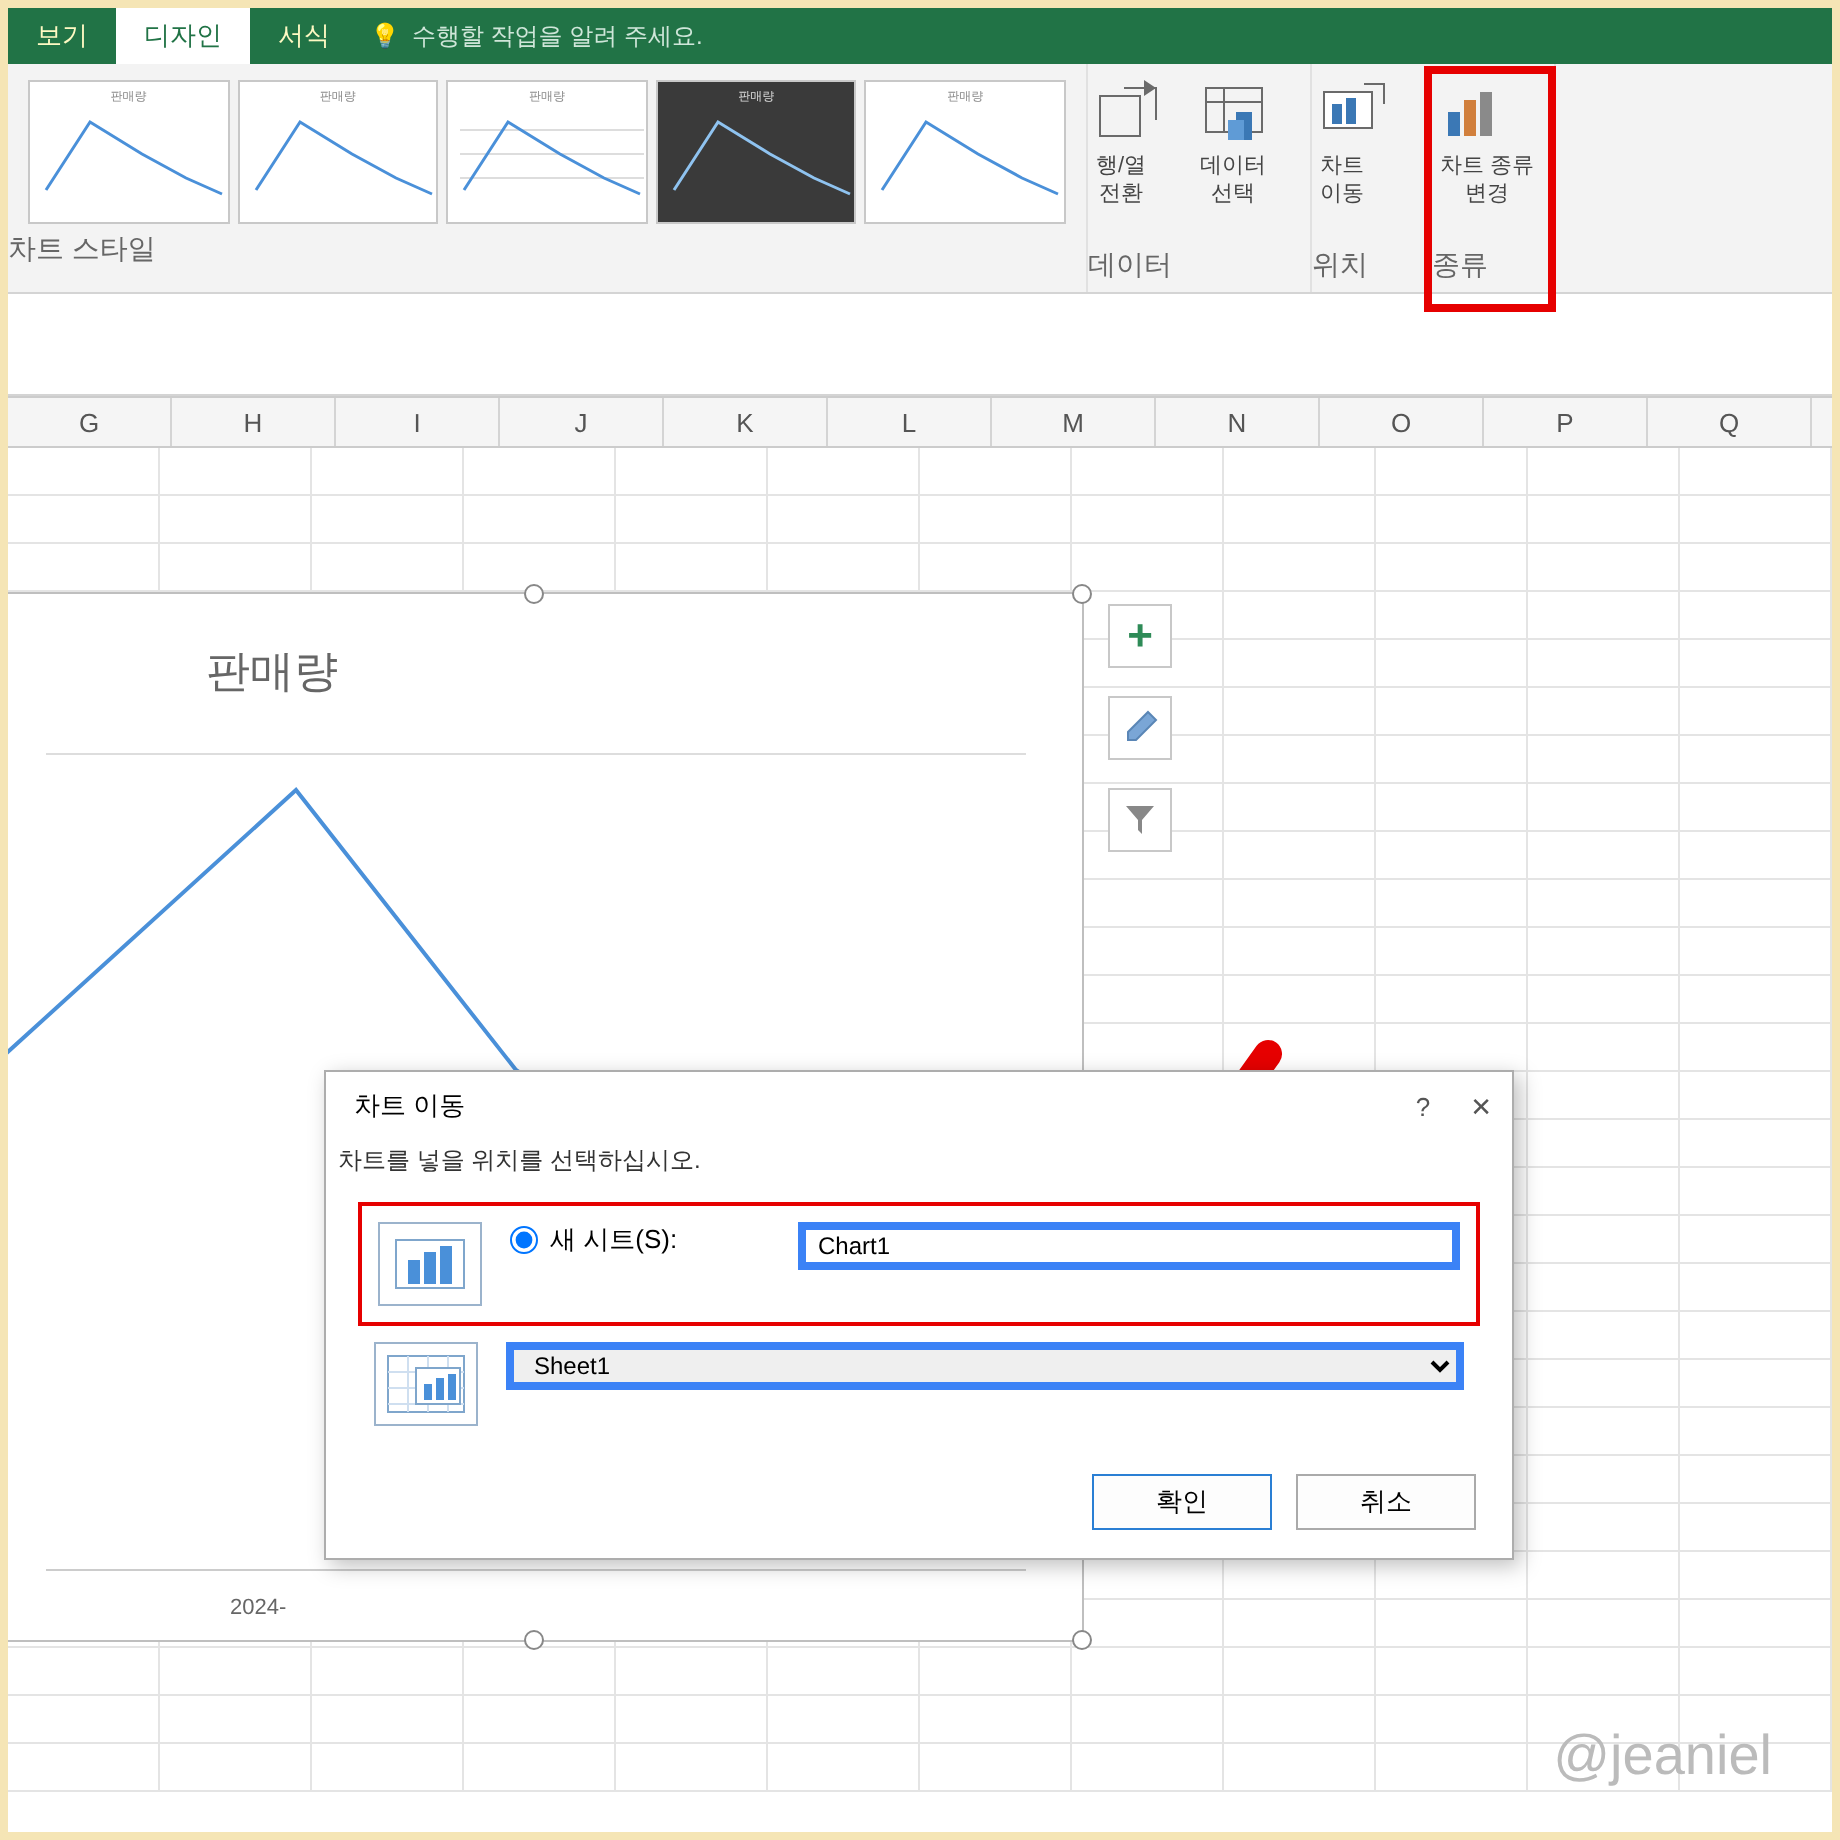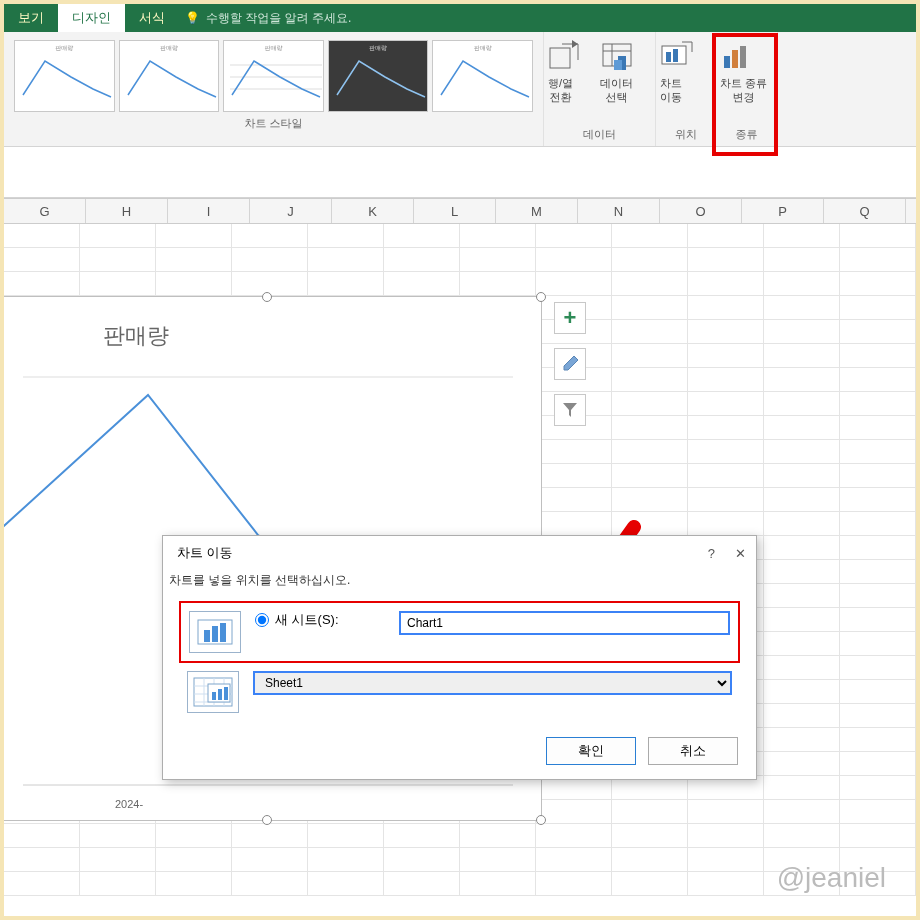--- a/index.html
+++ b/index.html
@@ -4,21 +4,21 @@
 <style>
 *{box-sizing:border-box;margin:0;padding:0;font-family:"Malgun Gothic","Segoe UI",sans-serif}
 body{width:920px;height:920px;background:#fff;position:relative;border:4px solid #f5e5b5;overflow:hidden}
 .ribbon-tabs{display:flex;align-items:center;background:#217346;height:28px;font-size:13px}
 .ribbon-tab{padding:5px 14px;color:#fef9c3;cursor:pointer}
 .ribbon-tab.active{background:#ffffff;color:#217346}
 .tellme{color:#cfe6d9;display:flex;align-items:center;gap:6px;margin-left:6px;font-size:12px}
 .tellme .bulb{color:#cfe6d9}
 .ribbon-body{background:#f3f3f3;border-bottom:1px solid #d4d4d4;height:115px;display:flex}
 .group{display:flex;flex-direction:column;border-right:1px solid #e1e1e1}
-.group-label{text-align:center;font-size:11px;color:#666;padding:2px 0 4px}
+.group-label{text-align:left;font-size:14px;color:#666;padding:2px 0 4px}
 .styles-row{display:flex;gap:4px;padding:8px 10px 2px}
 .style-thumb{width:105px;height:72px;background:#fff;border:1px solid #c8c8c8;position:relative;overflow:hidden}
 .style-thumb.dark{background:#3a3a3a}
 .style-thumb .mini-title{position:absolute;top:3px;left:0;right:0;text-align:center;font-size:6px;color:#888}
 .style-thumb.dark .mini-title{color:#ddd}
 .style-thumb svg{position:absolute;top:14px;left:6px}
 .ribbon-btn{display:flex;flex-direction:column;align-items:flex-start;justify-content:flex-start;padding:6px 4px 0;width:52px;text-align:center;font-size:11px;color:#444;cursor:pointer;line-height:1.25}
 .ribbon-btn svg{margin-bottom:5px}
 .hl-box{border:4px solid #e60000;position:absolute}
 .sheet{position:absolute;top:170px;left:0;right:0;bottom:0;background:#fff}
@@ -36,21 +36,21 @@
 .dialog-title{display:flex;align-items:center;justify-content:space-between;padding:8px 10px 6px 14px}
 .dialog-title .right{display:flex;gap:20px;color:#555}
 .dialog-instr{padding:4px 6px 8px;color:#333;font-size:12px}
 .dialog-opts{padding:4px 16px 6px}
 .opt-row{display:flex;align-items:flex-start;gap:14px;padding:8px 8px}
 .opt-row.sel{border:2px solid #e60000}
 .opt-icon{width:52px;height:42px;background:#fff;border:1px solid #9bb3cc;display:flex;align-items:center;justify-content:center}
 .opt-radio{display:flex;align-items:center;gap:6px;width:130px}
 .opt-radio input{width:14px;height:14px}
 .opt-field{flex:1}
-.opt-field input,.opt-field select{width:100%;height:24px;border:2px solid #3b82f6;padding:0 6px;font-size:12px}
+.opt-field input,.opt-field select{width:100%;height:24px;border:4px solid #3b82f6;padding:0 6px;font-size:12px}
 .dialog-btns{display:flex;justify-content:flex-end;gap:12px;padding:10px 18px 14px}
 .dlg-btn{width:90px;height:28px;border:1px solid #aaa;background:#fdfdfd;font-size:13px;cursor:pointer}
 .dlg-btn.primary{border:1.5px solid #2a7fd4}
 .arrow{position:absolute;left:558px;top:515px;pointer-events:none}
 .watermark{position:absolute;right:30px;bottom:22px;font-size:28px;color:#bbb;}
 </style>
 </head>
 <body>
 
 <div class="ribbon-tabs">

